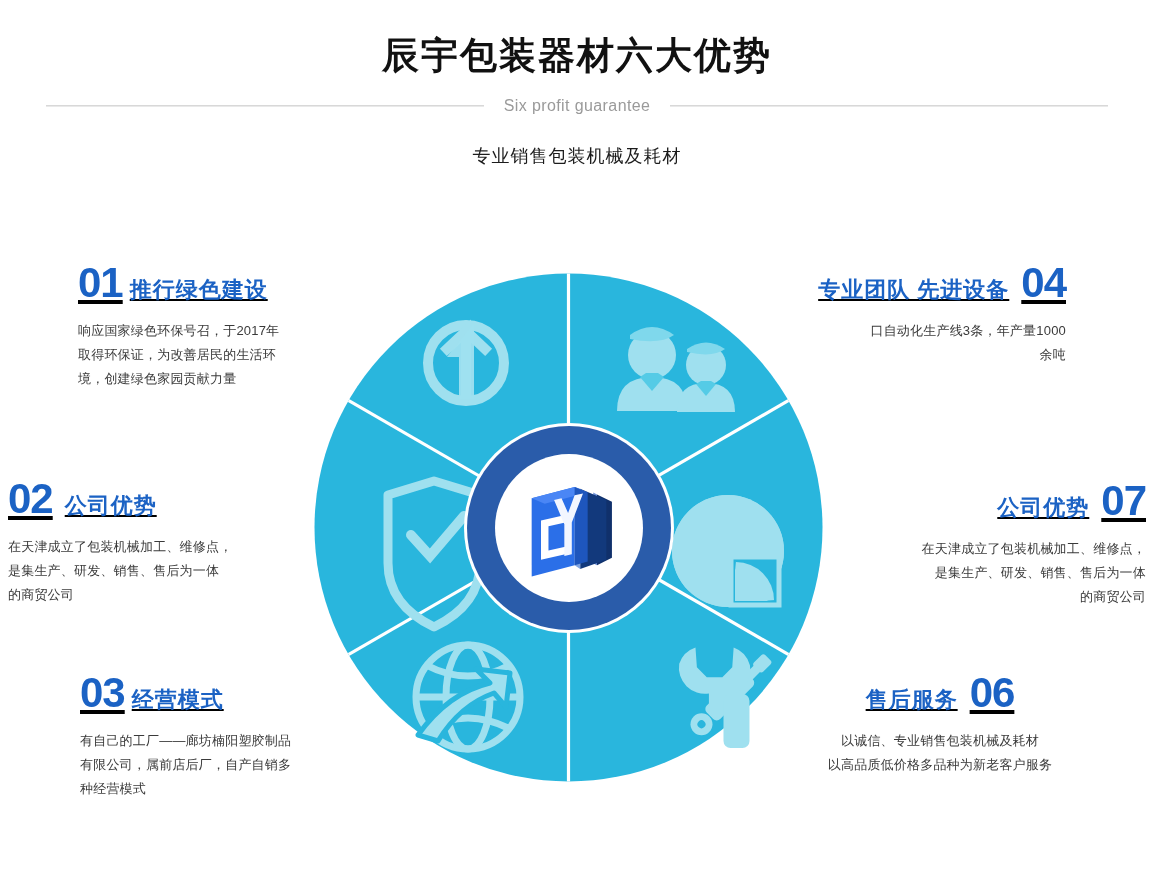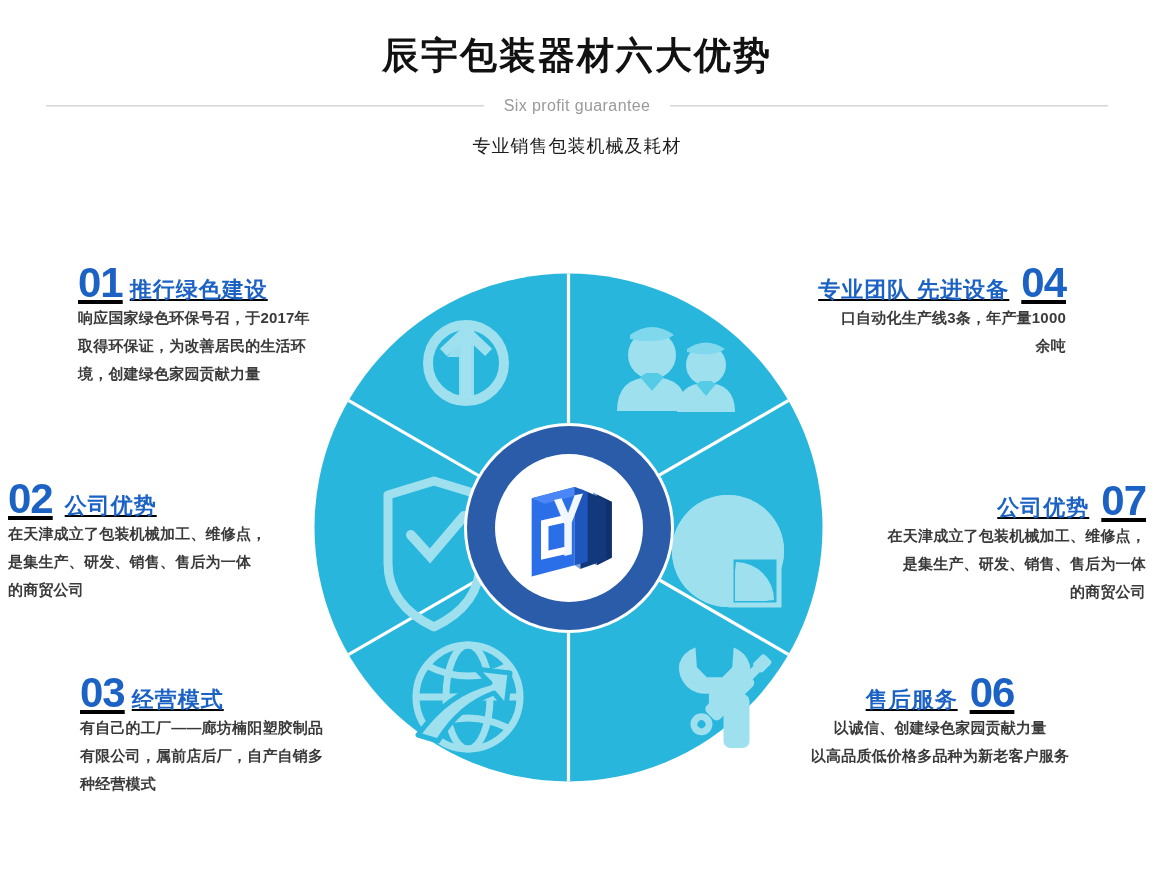--- a/index.html
+++ b/index.html
@@ -37,21 +37,21 @@
   .rule-line.left { width: 438px; }
   .rule-line.right { width: 438px; }
   .sub-title-en {
     font-size: 16px;
     color: #9a9a9a;
     letter-spacing: 0.4px;
     padding: 0 20px;
     white-space: nowrap;
   }
   .sub-title-cn {
-    margin-top: 19px;
+    margin-top: 29px;
     font-size: 18px;
     color: #1c1c1c;
     letter-spacing: 1px;
   }
 
   
   .wheel-wrap {
     position: absolute;
     left: 314px;
     top: 273px;
@@ -101,25 +101,25 @@
     color: #1b62c4;
     letter-spacing: -1px;
   }
   .head-label {
     font-size: 22px;
     font-weight: bold;
     color: #1b62c4;
     letter-spacing: 1px;
   }
   .block-body {
-    font-size: 15px;
+    margin-top: 15px;
+    font-size: 13px;
     color: #3a3a3a;
     line-height: 1.85;
     letter-spacing: 0.2px;
-    font-weight: bold;
   }
 
   
   #b01 { left: 78px;  top: 262px; width: 290px; text-align: left; }
   #b01 .block-head { justify-content: flex-start; }
   #b01 .num { margin-right: 7px; }
 
   #b02 { left: 8px;   top: 478px; width: 290px; text-align: left; }
   #b02 .block-head { justify-content: flex-start; }
   #b02 .num { margin-right: 12px; }
@@ -319,16 +319,16 @@
     <span class="body-line">的商贸公司</span>
   </div>
 </div>
 
 <div class="block" id="b06">
   <div class="block-head">
     <span class="head-label">售后服务</span>
     <span class="num">06</span>
   </div>
   <div class="block-body">
-    <span class="body-line">以诚信、创建绿色家园贡献力量</span>
+    <span class="body-line">以诚信、专业销售包装机械及耗材</span>
     <span class="body-line">以高品质低价格多品种为新老客户服务</span>
   </div>
 </div>
 
 </body></html>

